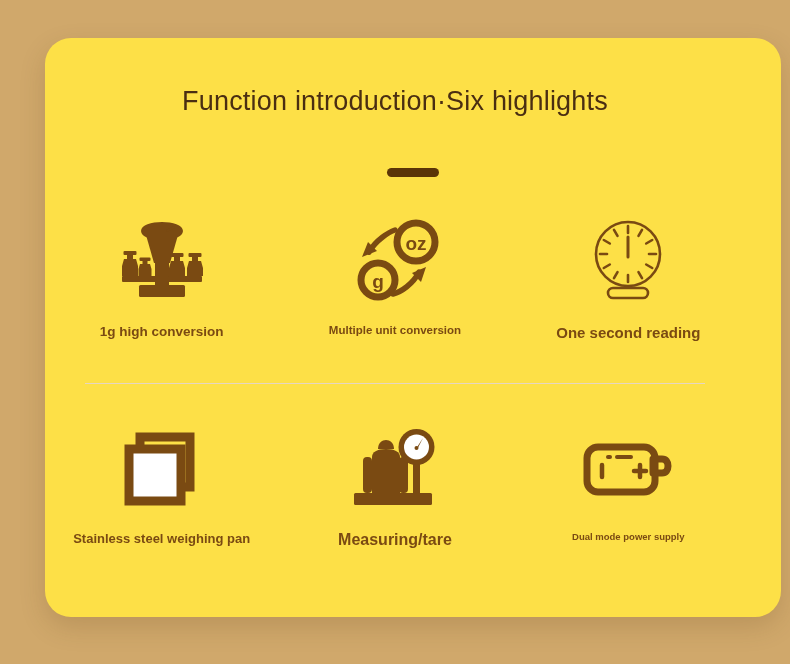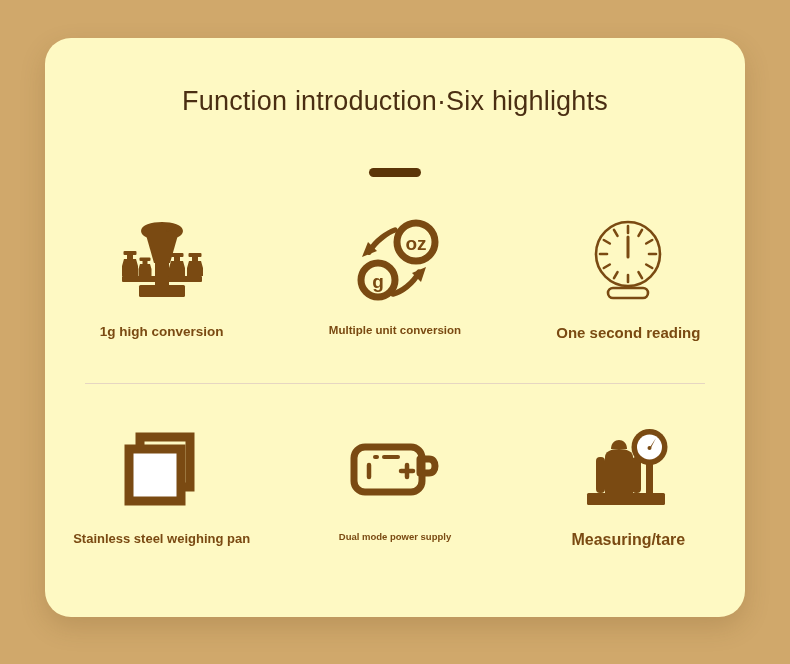--- a/index.html
+++ b/index.html
@@ -17,24 +17,25 @@
     position: relative;
     width: 790px;
     height: 664px;
   }
   .card {
     position: absolute;
     left: 45px;
     top: 38px;
     width: 700px;
     height: 579px;
-    background: #fef9c3;
+    background: #fde047;
     border-radius: 26px;
     box-shadow: 0 10px 26px rgba(90, 60, 20, 0.18);
     overflow: hidden;
+    padding-left: 36px;
   }
   .title {
     position: absolute;
     left: 0;
     top: 48px;
     width: 700px;
     text-align: center;
     font-size: 27px;
     font-weight: 400;
     color: #4a2e12;
@@ -194,47 +195,47 @@
               <rect x="19" y="6" width="50" height="50" stroke="#7a4a12" stroke-width="9"></rect>
               <rect x="8" y="18" width="52" height="52" fill="#ffffff"></rect>
               <rect x="8" y="18" width="52" height="52" stroke="#7a4a12" stroke-width="9"></rect>
             </svg>
           </div>
           <div class="label lbl-pan">Stainless steel weighing pan</div>
         </div>
 
         <div class="cell">
           <div class="icon-wrap">
-            <svg width="102" height="72" viewBox="0 0 102 72" fill="none">
-              <path d="M76 26 L85 26 C89 26 91 29 91 33 C91 37 89 40 85 40 L76 40 Z" stroke="#7a4a12" stroke-width="7" stroke-linejoin="round"></path>
-              <rect x="10" y="14" width="68" height="45" rx="11" stroke="#7a4a12" stroke-width="7"></rect>
-              <line x1="25" y1="32" x2="25" y2="44" stroke="#7a4a12" stroke-width="4.5" stroke-linecap="round"></line>
-              <line x1="57" y1="38" x2="69" y2="38" stroke="#7a4a12" stroke-width="4.5" stroke-linecap="round"></line>
-              <line x1="63" y1="32" x2="63" y2="44" stroke="#7a4a12" stroke-width="4.5" stroke-linecap="round"></line>
-              <line x1="31" y1="24" x2="33" y2="24" stroke="#7a4a12" stroke-width="4" stroke-linecap="round"></line>
-              <line x1="40" y1="24" x2="54" y2="24" stroke="#7a4a12" stroke-width="4" stroke-linecap="round"></line>
-            </svg>
-          </div>
-          <div class="label lbl-power">Dual mode power supply</div>
-        </div>
-
-        <div class="cell">
-          <div class="icon-wrap">
             <svg width="90" height="84" viewBox="0 0 90 84" fill="#7a4a12">
               <rect x="13" y="30" width="9" height="36" rx="4"></rect>
               <rect x="49" y="30" width="9" height="36" rx="4"></rect>
               <path d="M22 30 C22 25 27 22 36 22 C45 22 50 25 50 30 L50 66 L22 66 Z"></path>
               <path d="M28 22 C28 16 32 13 36 13 C40 13 44 16 44 22 Z"></path>
               <rect x="63" y="30" width="7" height="36"></rect>
               <circle cx="66.5" cy="20" r="18" fill="#7a4a12"></circle>
               <circle cx="66.5" cy="20" r="12.5" fill="#ffffff"></circle>
               <path d="M66.5 21 L73 11 L67.6 21.5 Z" fill="#7a4a12"></path>
               <circle cx="66.5" cy="21" r="2" fill="#7a4a12"></circle>
               <rect x="4" y="66" width="78" height="12" rx="1.5"></rect>
             </svg>
           </div>
           <div class="label lbl-tare">Measuring/tare</div>
         </div>
 
+        <div class="cell">
+          <div class="icon-wrap">
+            <svg width="102" height="72" viewBox="0 0 102 72" fill="none">
+              <path d="M76 26 L85 26 C89 26 91 29 91 33 C91 37 89 40 85 40 L76 40 Z" stroke="#7a4a12" stroke-width="7" stroke-linejoin="round"></path>
+              <rect x="10" y="14" width="68" height="45" rx="11" stroke="#7a4a12" stroke-width="7"></rect>
+              <line x1="25" y1="32" x2="25" y2="44" stroke="#7a4a12" stroke-width="4.5" stroke-linecap="round"></line>
+              <line x1="57" y1="38" x2="69" y2="38" stroke="#7a4a12" stroke-width="4.5" stroke-linecap="round"></line>
+              <line x1="63" y1="32" x2="63" y2="44" stroke="#7a4a12" stroke-width="4.5" stroke-linecap="round"></line>
+              <line x1="31" y1="24" x2="33" y2="24" stroke="#7a4a12" stroke-width="4" stroke-linecap="round"></line>
+              <line x1="40" y1="24" x2="54" y2="24" stroke="#7a4a12" stroke-width="4" stroke-linecap="round"></line>
+            </svg>
+          </div>
+          <div class="label lbl-power">Dual mode power supply</div>
+        </div>
+
       </div>
     </div>
   </div>
 </div>
 
 </body></html>

